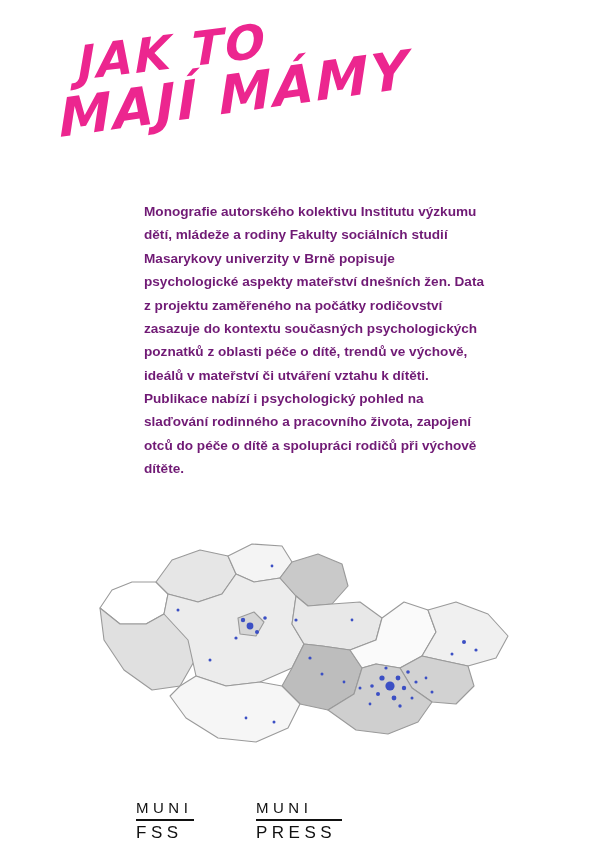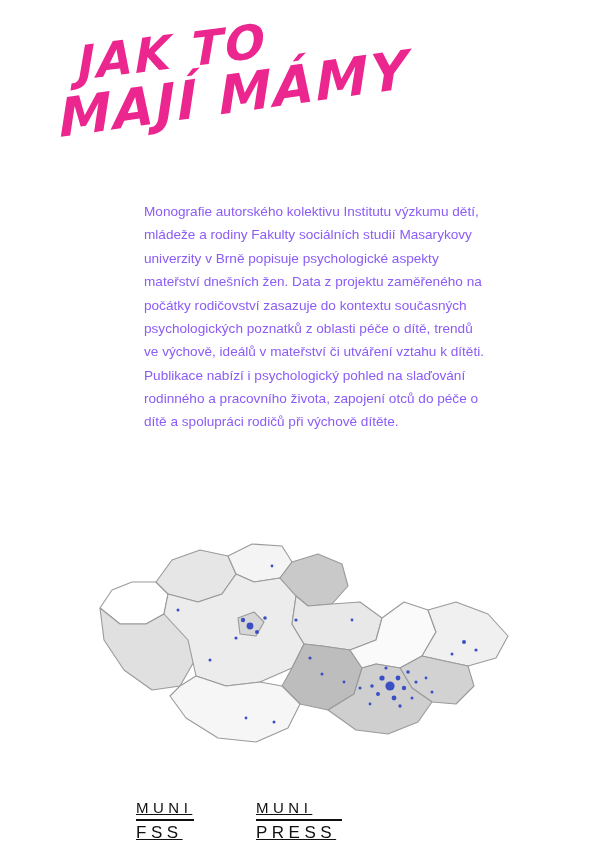--- a/index.html
+++ b/index.html
@@ -57,21 +57,22 @@
 
   
   .blurb {
     position: absolute;
     left: 144px;
     top: 200px;
     width: 340px;
     font-family: "Liberation Sans", sans-serif;
     font-size: 13.6px;
     line-height: 1.72;
-    color: #8b5cf6;
+    color: #701a75;
+    font-weight: bold;
   }
   .blurb p {
     margin: 0;
   }
 
   
   .map-wrap {
     position: absolute;
     left: 60px;
     top: 490px;
@@ -90,21 +91,20 @@
     left: 136px;
     top: 800px;
     display: flex;
     gap: 62px;
     align-items: flex-start;
   }
   .logo {
     font-family: "Liberation Sans", sans-serif;
     color: #111111;
     text-align: left;
-    text-decoration: underline;
   }
   .logo .muni {
     font-size: 15px;
     letter-spacing: 4.5px;
     font-weight: 400;
     line-height: 1.05;
   }
   .logo .rule {
     width: 100%;
     height: 2px;

